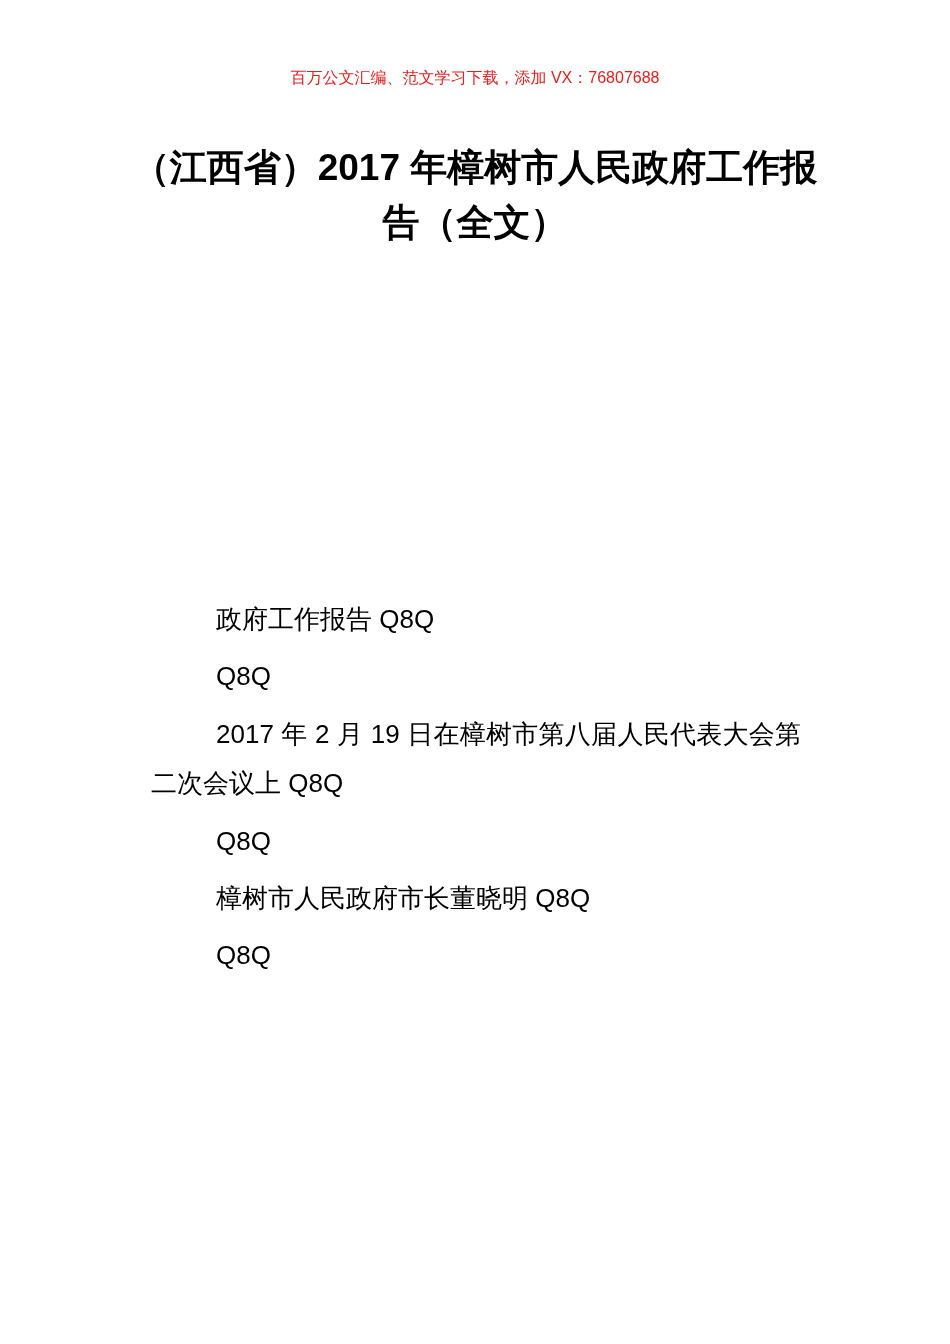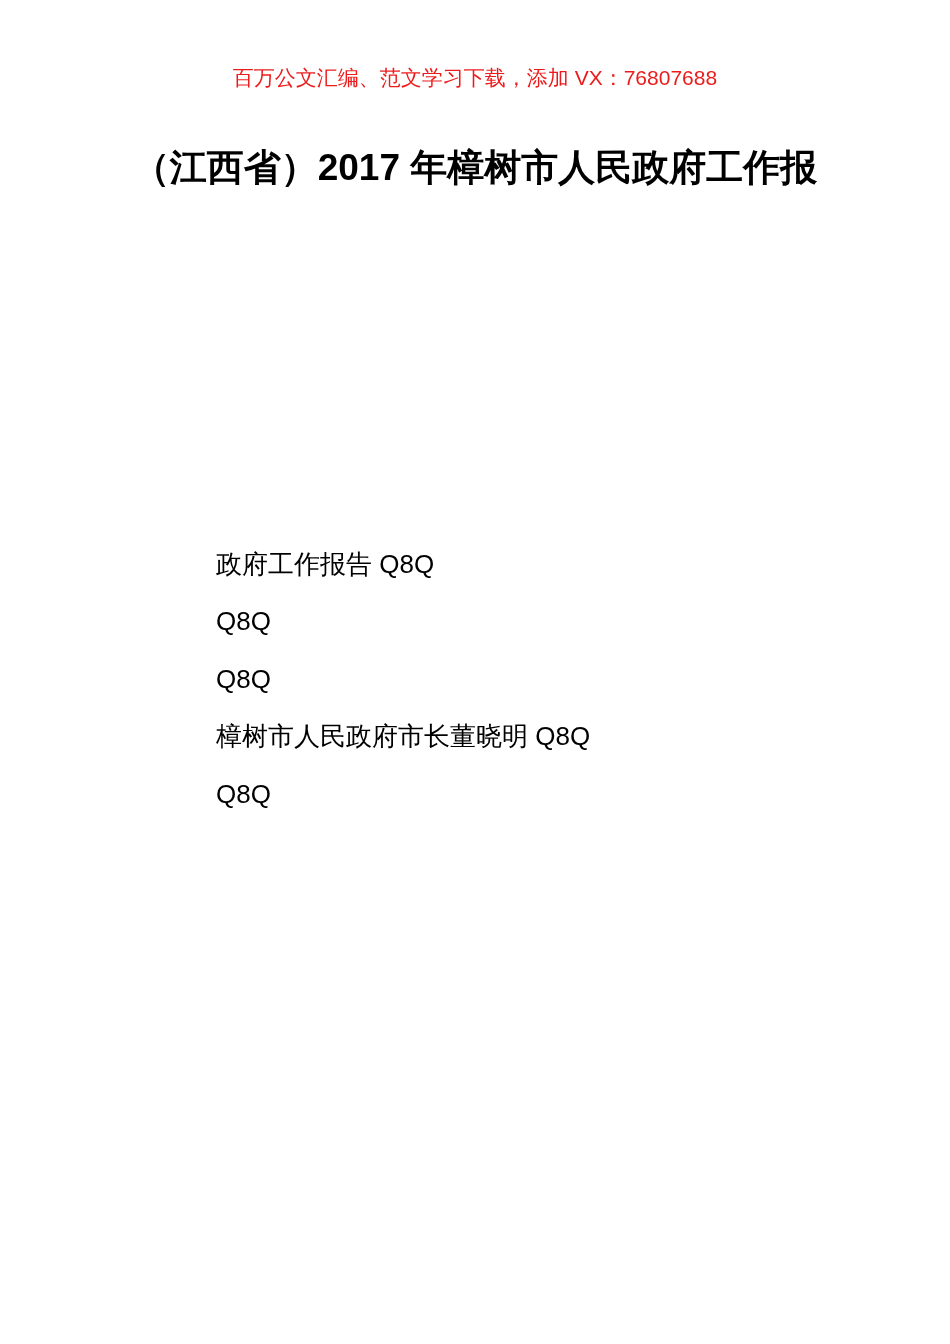--- a/index.html
+++ b/index.html
@@ -13,21 +13,21 @@
     height: 1344px;
     box-sizing: border-box;
     padding-top: 64px;
     background: #ffffff;
     color: #000000;
     font-family: "Liberation Sans", sans-serif;
     overflow: hidden;
   }
   .promo {
     text-align: center;
-    font-size: 21px;
+    font-size: 16px;
     line-height: 27px;
     color: #ed1c1c;
   }
   .doc-title {
     margin: 49px 0 0 0;
     text-align: center;
     font-size: 37px;
     line-height: 55px;
     font-weight: 700;
     color: #000000;
@@ -52,23 +52,25 @@
 <body>
 
 <div class="page">
 
   <header class="promo">
     <span>百万公文汇编、范文学习下载，添加 VX：76807688</span>
   </header>
 
   <h1 class="doc-title">
     <span class="title-line">（江西省）2017 年樟树市人民政府工作报</span>
+    <span class="title-line">告（全文）</span>
   </h1>
 
   <main class="doc-body">
     <p class="para">政府工作报告 Q8Q</p>
     <p class="para">Q8Q</p>
+    <p class="para">2017 年 2 月 19 日在樟树市第八届人民代表大会第二次会议上 Q8Q</p>
     <p class="para">Q8Q</p>
     <p class="para">樟树市人民政府市长董晓明 Q8Q</p>
     <p class="para">Q8Q</p>
   </main>
 
 </div>
 
 </body></html>

